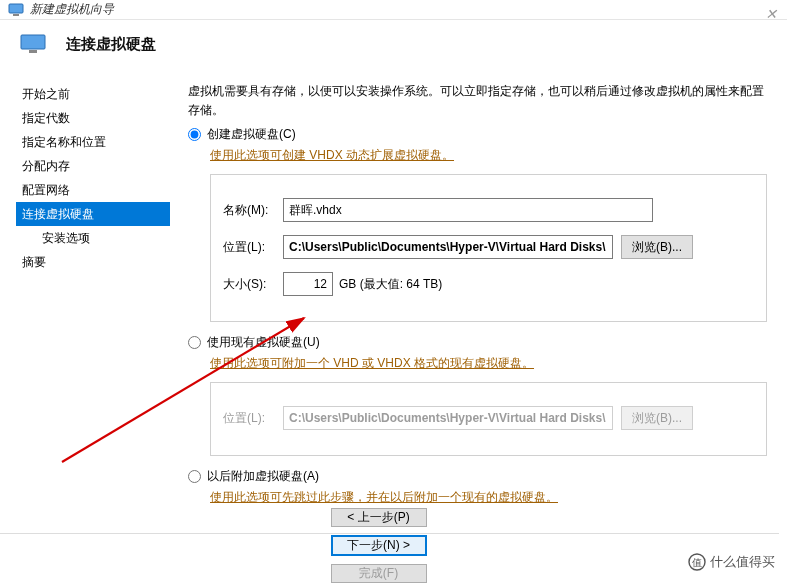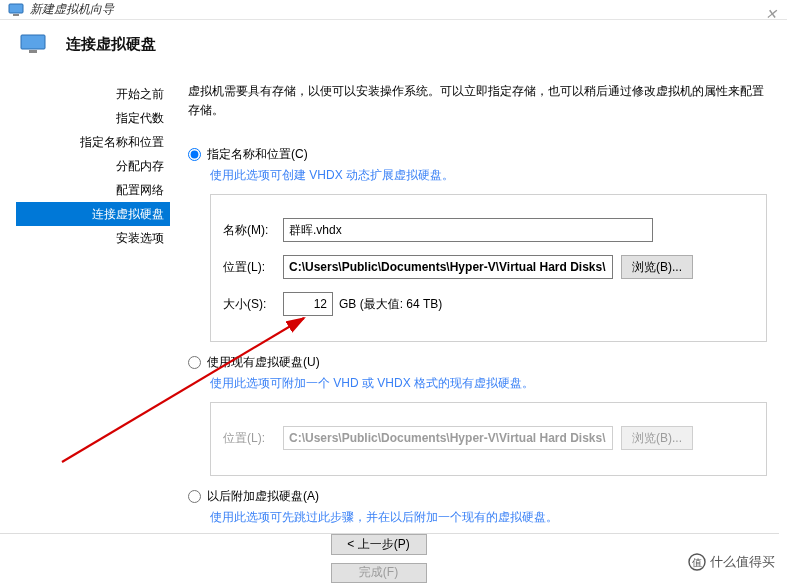--- a/index.html
+++ b/index.html
@@ -44,50 +44,50 @@
 .header-section .page-title {
   font-size: 15px; font-weight: bold; color: #111;
 }
 .body {
   display: flex;
   height: calc(100% - 30px - 52px - 50px);
 }
 .sidebar {
   width: 170px;
   padding: 18px 0 0 16px;
-  text-align: right;
 }
 .sidebar .item {
   padding: 2px 6px;
   font-size: 12px;
   color: #000;
   line-height: 20px;
   white-space: nowrap;
 }
 .sidebar .item.selected {
   background: #0078d7;
   color: #fff;
 }
 .sidebar .item.indent { padding-left: 26px; }
 .content {
   flex: 1;
   padding: 18px 20px 0 18px;
   font-size: 12px;
   color: #000;
 }
-.content .intro { line-height: 19px; margin-bottom: 26px; font-family: Liberation Serif, serif; }
+.content .intro { line-height: 19px; margin-bottom: 6px; font-family: Liberation Serif, serif; }
 .radio-row {
   display: flex; align-items: center; margin: 4px 0;
 }
 .radio-row input[type=radio] {
   margin-right: 6px;
 }
 .sub-desc {
   margin: 4px 0 10px 22px;
-  color: #3b82f6;
+  color: #a16207;
+  text-decoration: underline;
 }
 .sub-desc.disabled, .field-row.disabled, .field-row.disabled input, .field-row.disabled button {
   color: #9c9c9c;
 }
 .field-group {
   border: 1px solid #d0d0d0;
   margin: 0 0 12px 22px;
   padding: 10px 12px 12px 12px;
 }
 .field-row {
@@ -195,28 +195,29 @@
 
 <div class="body">
   <div class="sidebar">
     <div class="item">开始之前</div>
     <div class="item">指定代数</div>
     <div class="item">指定名称和位置</div>
     <div class="item">分配内存</div>
     <div class="item">配置网络</div>
     <div class="item selected">连接虚拟硬盘</div>
     <div class="item indent">安装选项</div>
+    <div class="item">摘要</div>
   </div>
 
   <div class="content">
     <div class="intro">虚拟机需要具有存储，以便可以安装操作系统。可以立即指定存储，也可以稍后通过修改虚拟机的属性来配置存储。</div>
 
     <div class="radio-row">
       <input type="radio" name="vhd" checked="" style="">
-      <span>指定名称和位置(C)</span>
+      <span>创建虚拟硬盘(C)</span>
     </div>
     <div class="sub-desc">使用此选项可创建 VHDX 动态扩展虚拟硬盘。</div>
     <div class="field-group">
       <div class="field-row">
         <label>名称(M):</label>
         <input type="text" class="name-input" value="群晖.vhdx" style="">
       </div>
       <div class="field-row">
         <label>位置(L):</label>
         <input type="text" class="loc-input" value="C:\Users\Public\Documents\Hyper-V\Virtual Hard Disks\" style="">
@@ -245,20 +246,21 @@
     <div class="radio-row">
       <input type="radio" name="vhd" style="">
       <span>以后附加虚拟硬盘(A)</span>
     </div>
     <div class="sub-desc">使用此选项可先跳过此步骤，并在以后附加一个现有的虚拟硬盘。</div>
   </div>
 </div>
 
 <div class="footer">
   <button>&lt; 上一步(P)</button>
+  <button class="primary">下一步(N) &gt;</button>
   <button disabled="">完成(F)</button>
 </div>
 
 <svg class="arrow-overlay" width="787" height="583">
   <defs>
     <marker id="ah" markerWidth="10" markerHeight="10" refX="8" refY="3" orient="auto">
       <path d="M0,0 L9,3 L0,6 Z" fill="#d40000"></path>
     </marker>
   </defs>
   <line x1="62" y1="462" x2="304" y2="318" stroke="#d40000" stroke-width="2.2" marker-end="url(#ah)"></line>

